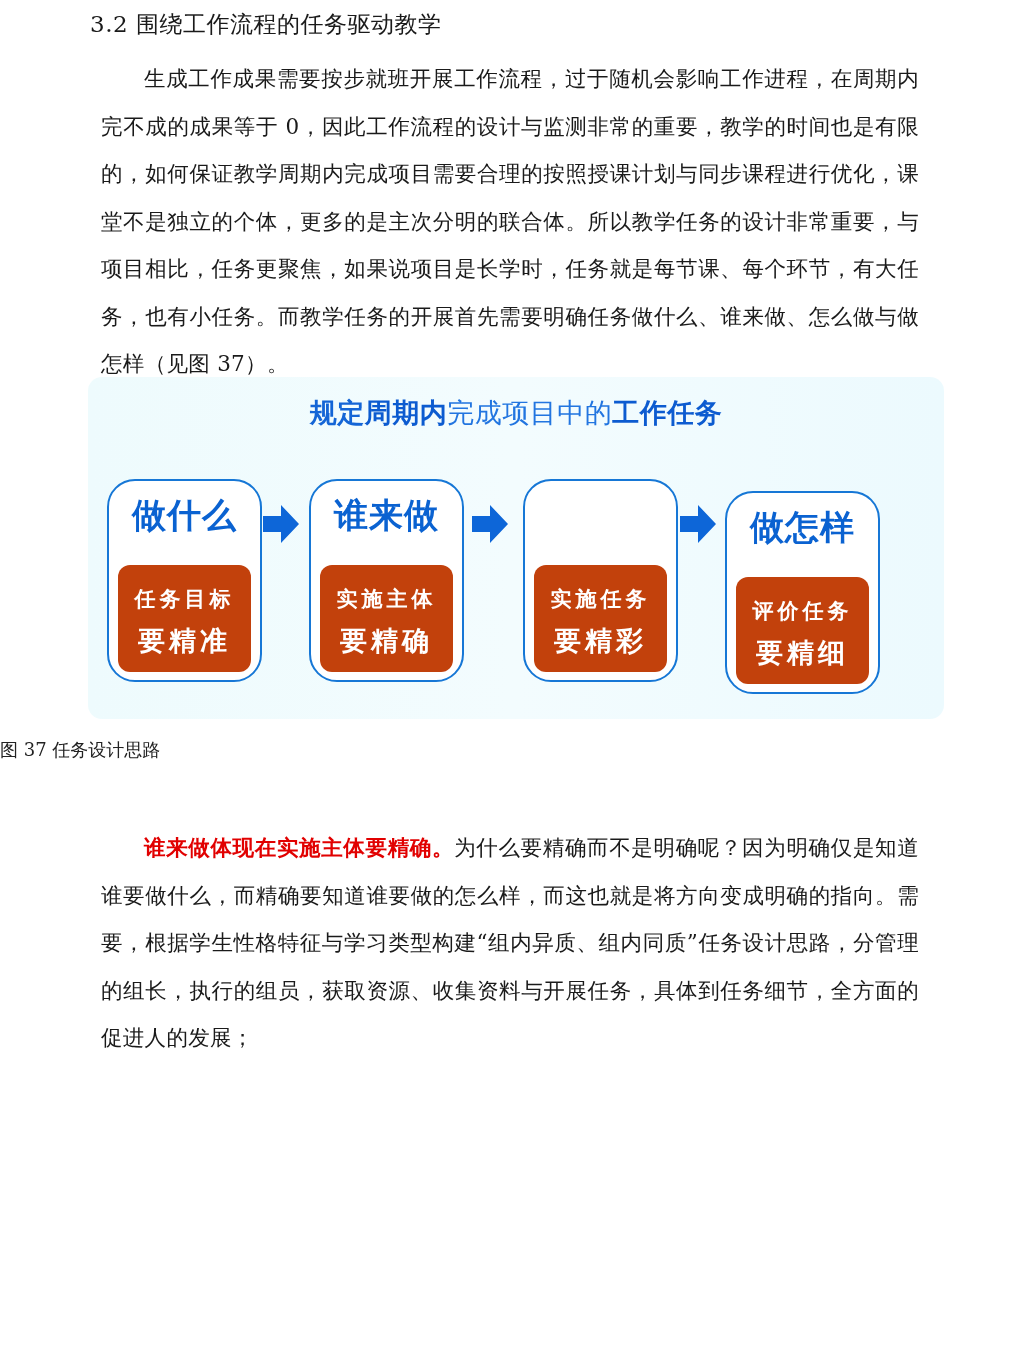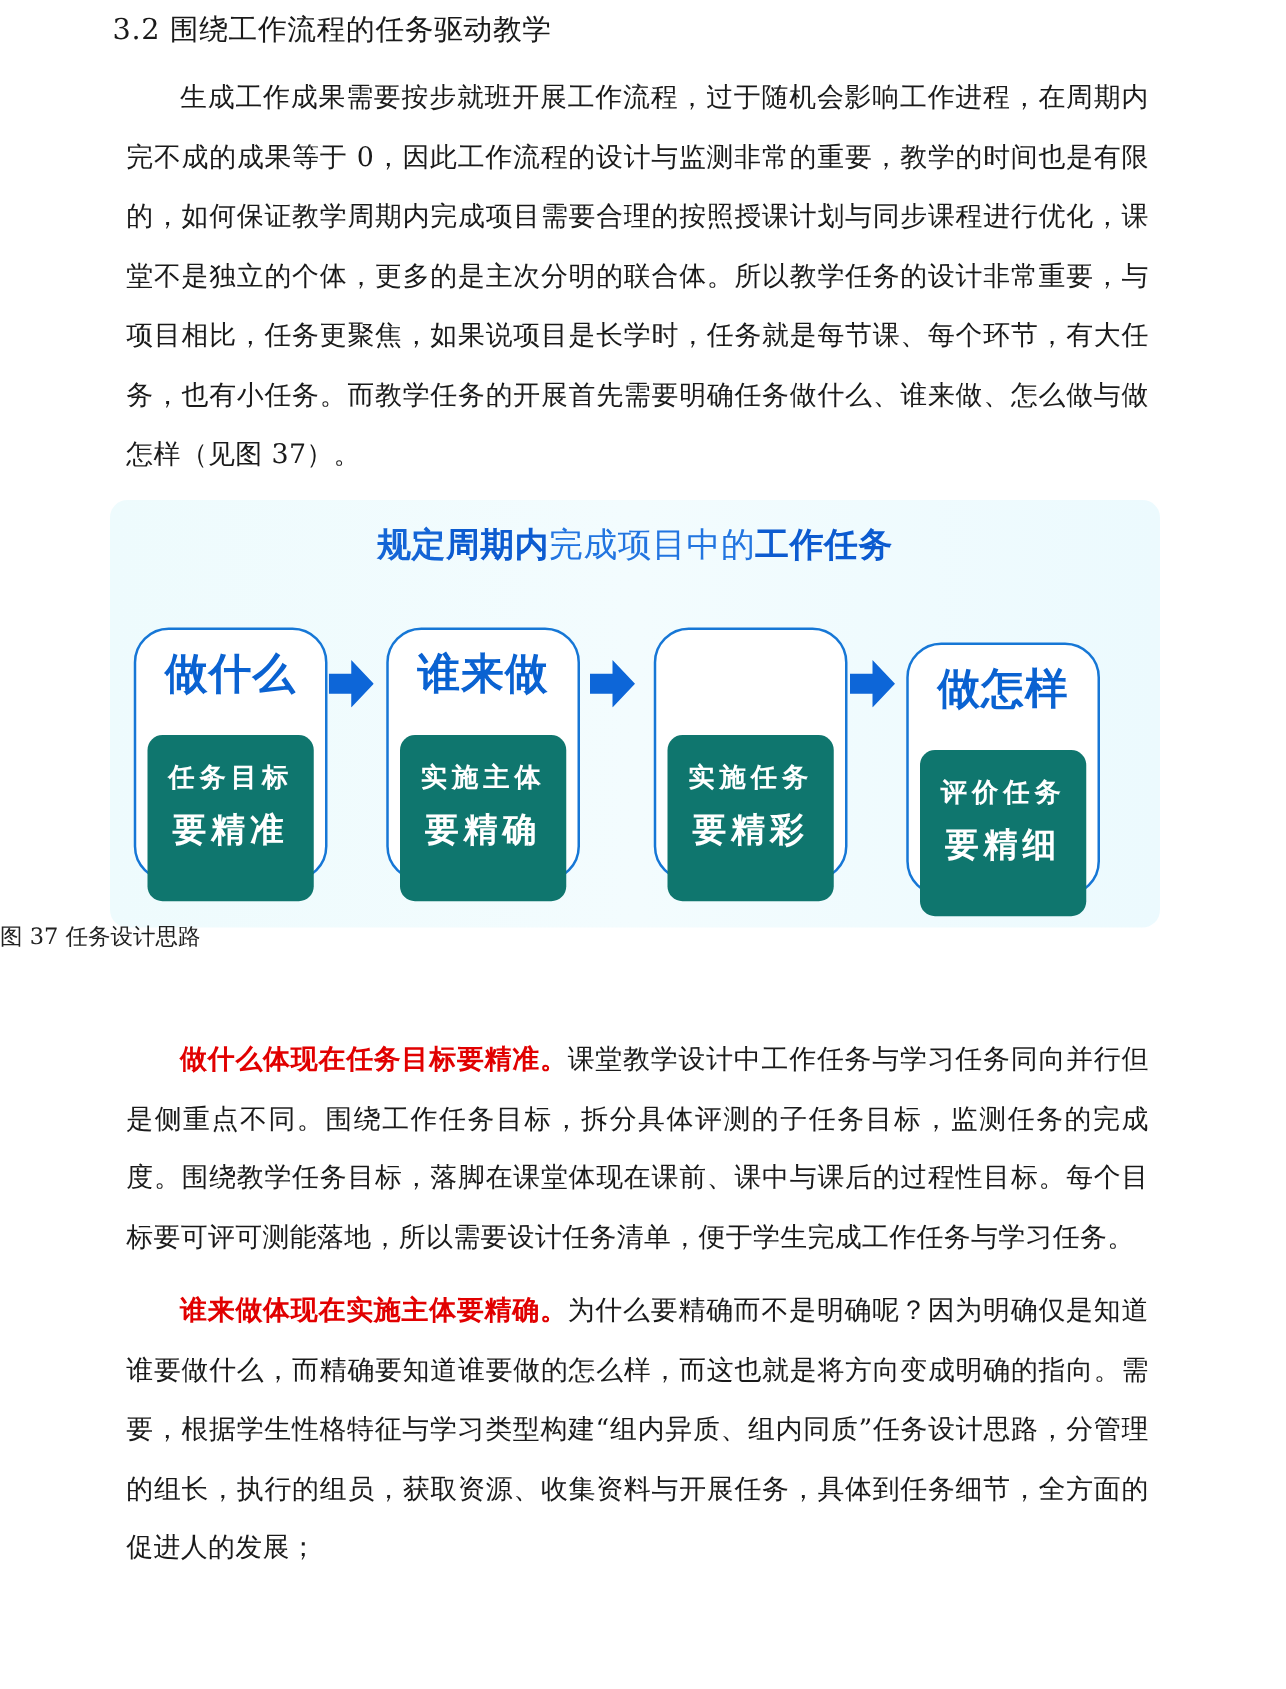--- a/index.html
+++ b/index.html
@@ -42,26 +42,27 @@
     margin-top: 7px;
   }
   .red {
     color: #e10000;
     font-weight: bold;
   }
   
   .figure {
     position: absolute;
     left: 88px;
-    top: 400px;
+    top: 377px;
     width: 840px;
     height: 342px;
     border-radius: 14px;
     background: linear-gradient(90deg, #eefbfd 0%, #f3fcfe 50%, #ecfafe 100%);
     font-family: Liberation Serif, serif;
+    padding-left: 16px;
   }
   .fig-title {
     position: absolute;
     top: 18px;
     left: 0;
     width: 100%;
     text-align: center;
     font-size: 27px;
     font-weight: bold;
     color: #1465d6;
@@ -94,22 +95,22 @@
     font-size: 34px;
     font-weight: 900;
     color: #0a62d1;
     letter-spacing: 1px;
   }
   .card-inner {
     position: absolute;
     left: 9px;
     right: 9px;
     top: 84px;
-    height: 133px;
-    background: #0f766e;
+    height: 107px;
+    background: #c2410c;
     border-radius: 12px;
     color: #ffffff;
     text-align: center;
   }
   .card-inner .line1 {
     display: block;
     margin-top: 20px;
     font-size: 21px;
     font-weight: bold;
     letter-spacing: 4px;
@@ -198,15 +199,14 @@
     <div class="card-inner">
       <span class="line1">评价任务</span>
       <span class="line2">要精细</span>
     </div>
   </div>
 </div>
 
 <div class="caption">图 37 任务设计思路</div>
 
 <div class="section2">
-  <p class="para"><span class="red">做什么体现在任务目标要精准。</span><span>课堂教学设计中工作任务与学习任务同向并行但是侧重点不同。围绕工作任务目标，拆分具体评测的子任务目标，监测任务的完成度。围绕教学任务目标，落脚在课堂体现在课前、课中与课后的过程性目标。每个目标要可评可测能落地，所以需要设计任务清单，便于学生完成工作任务与学习任务。</span></p>
   <p class="para"><span class="red">谁来做体现在实施主体要精确。</span><span>为什么要精确而不是明确呢？因为明确仅是知道谁要做什么，而精确要知道谁要做的怎么样，而这也就是将方向变成明确的指向。需要，根据学生性格特征与学习类型构建“组内异质、组内同质”任务设计思路，分管理的组长，执行的组员，获取资源、收集资料与开展任务，具体到任务细节，全方面的促进人的发展；</span></p>
 </div>
 
 </body></html>

